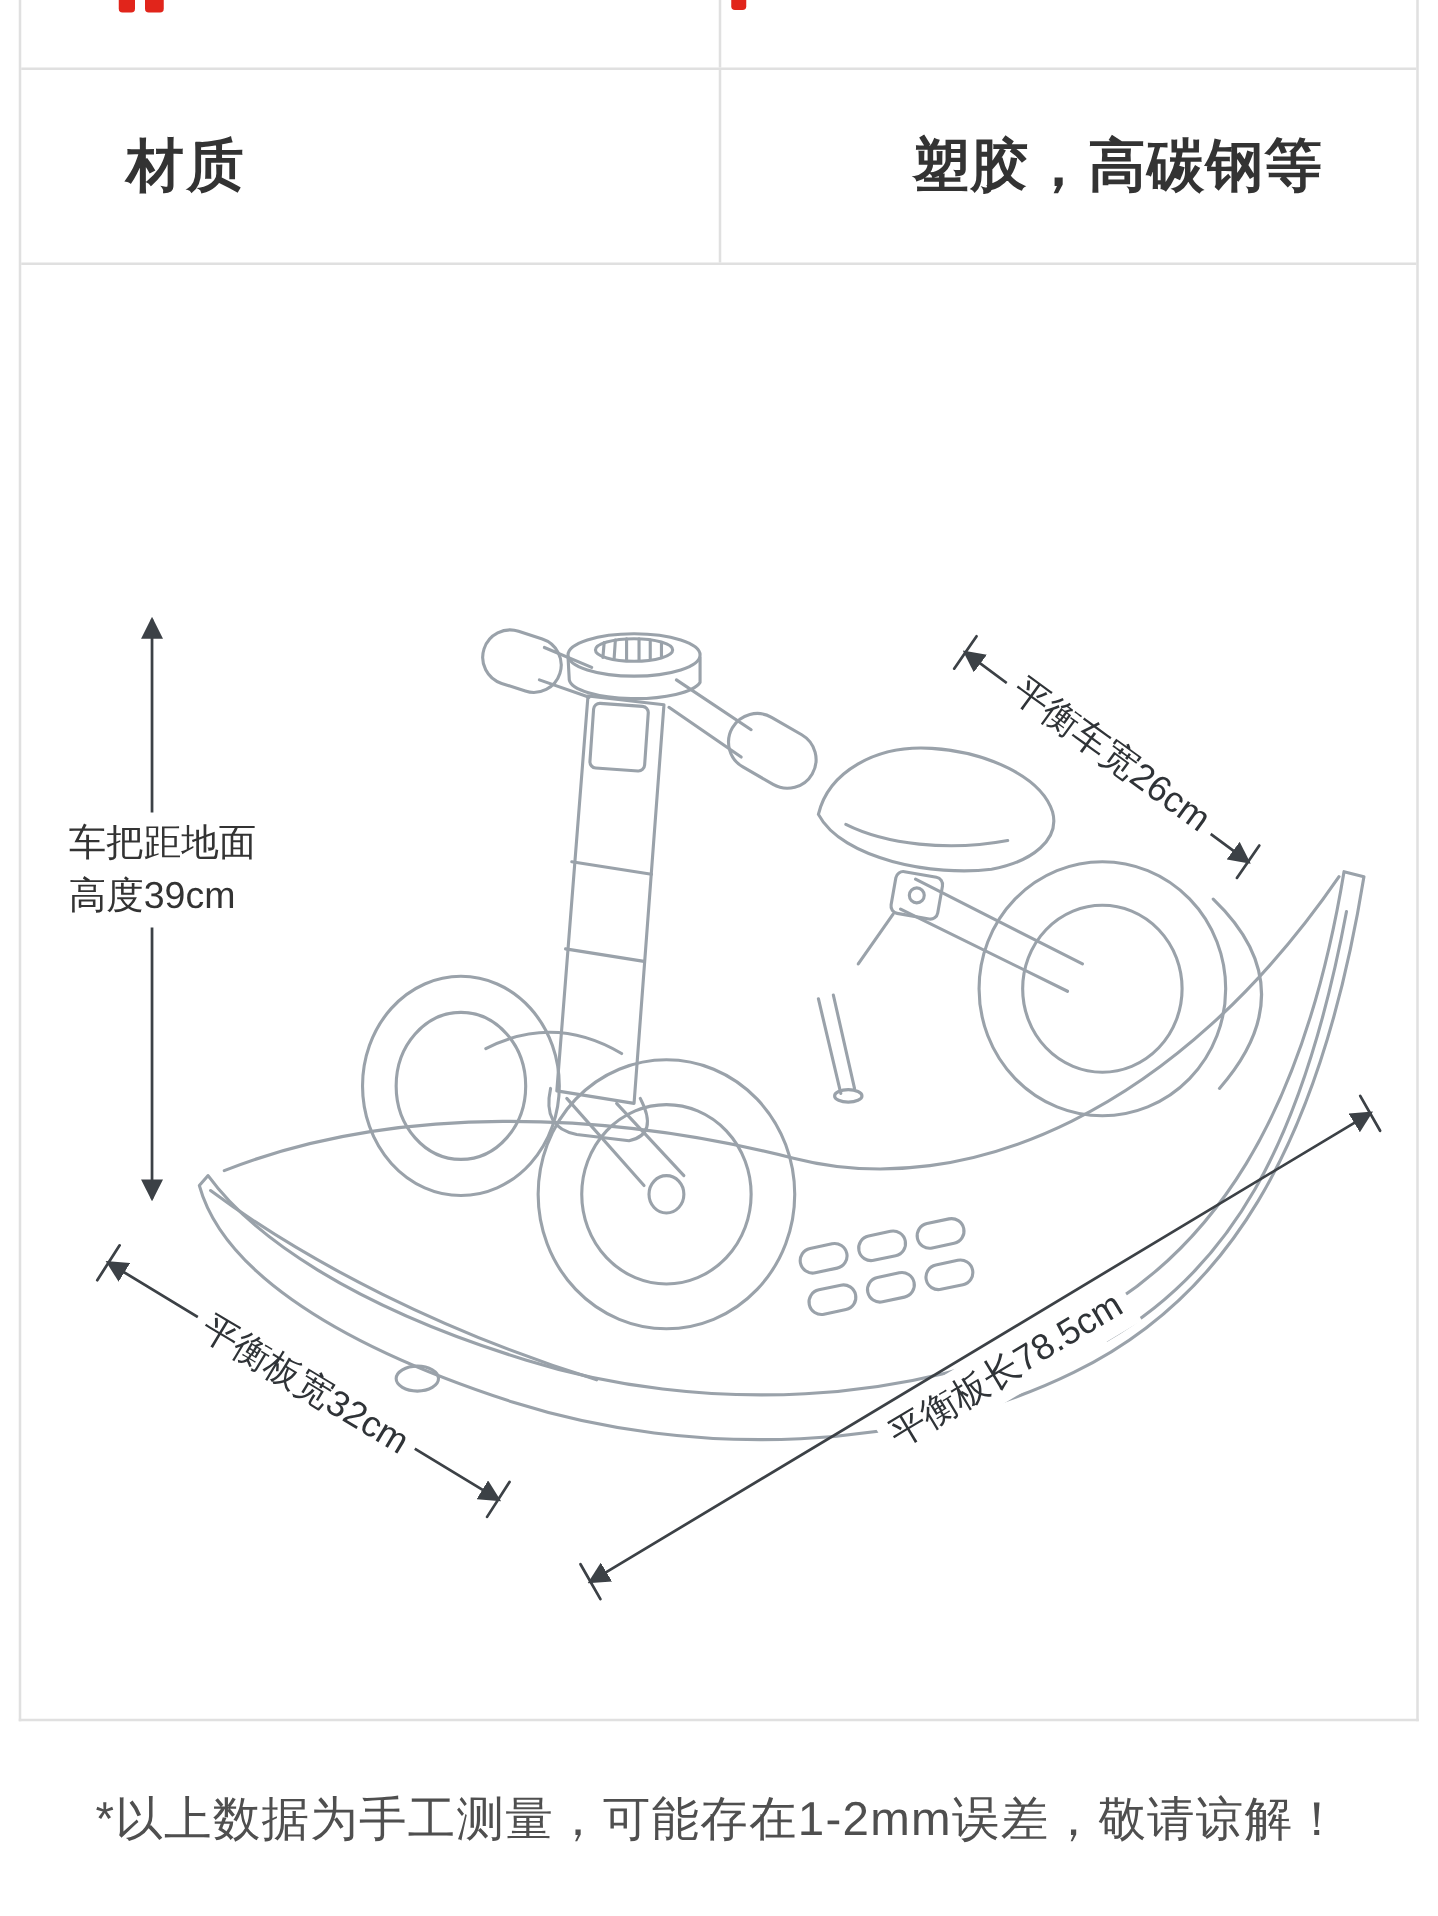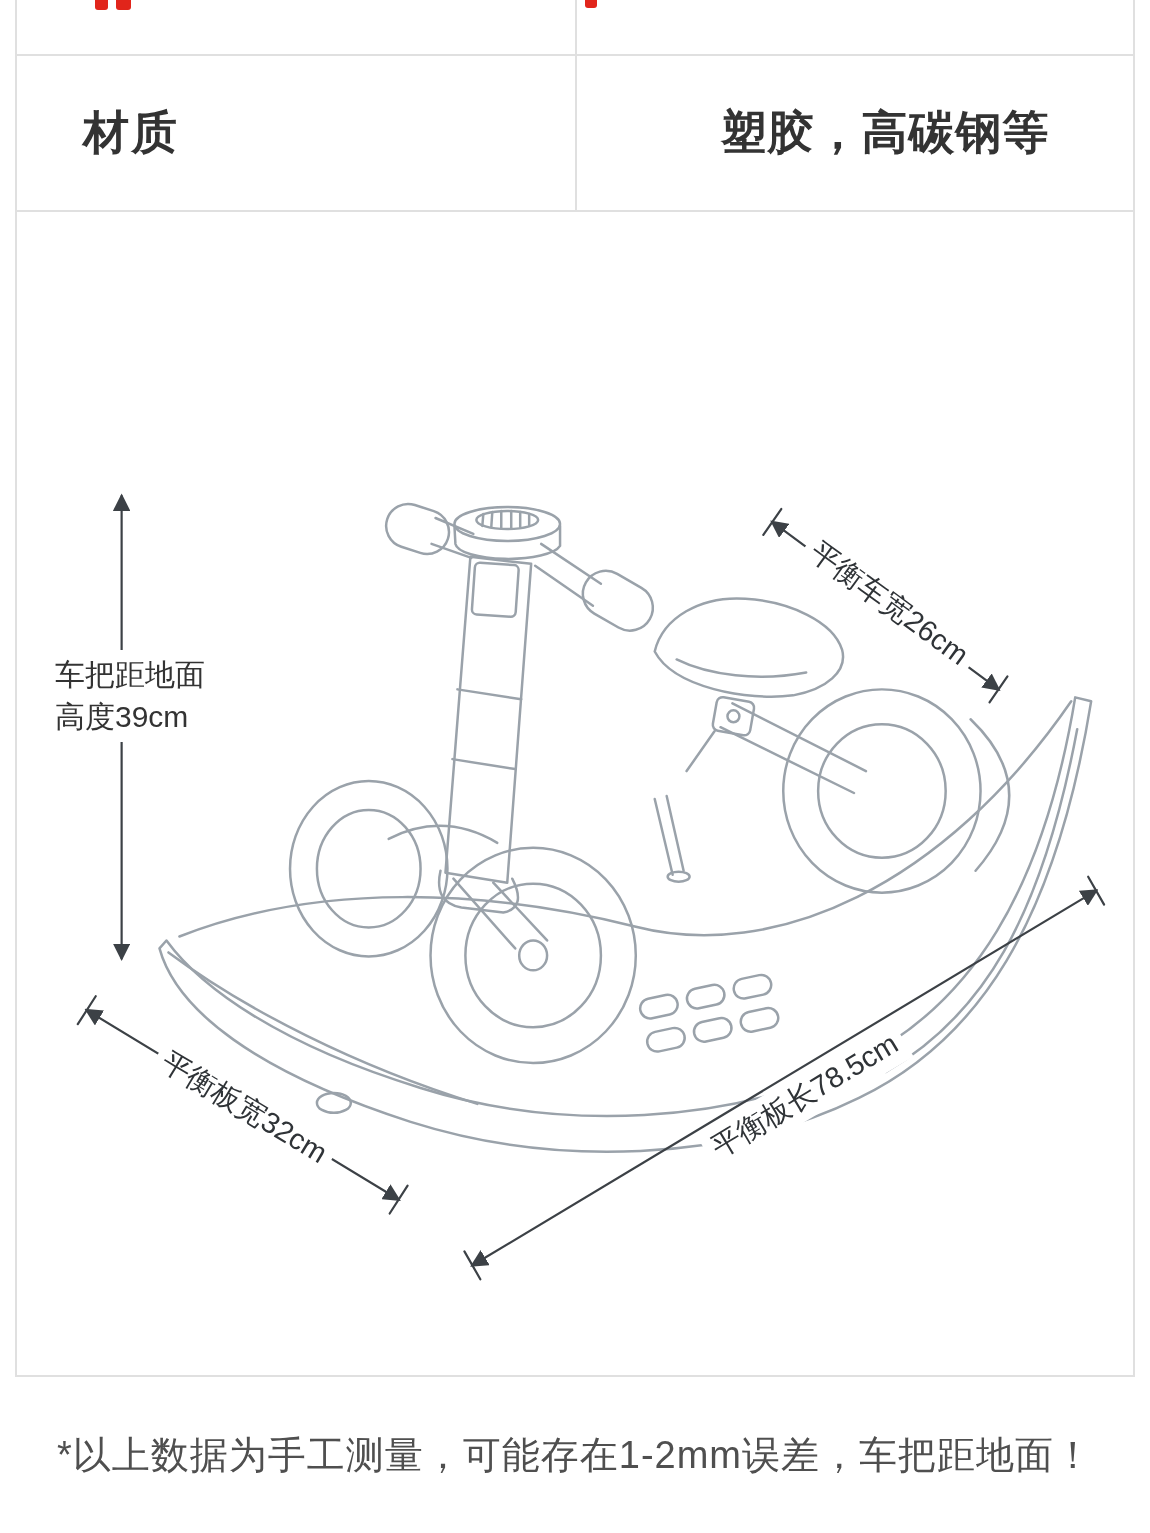--- a/index.html
+++ b/index.html
@@ -36,20 +36,21 @@
   .frag { position: absolute; top: 0; background: #e1251b; border-radius: 0 0 3px 3px; }
   .frag1 { left: 78px;  width: 13px; height: 10px; }
   .frag2 { left: 99px;  width: 15px; height: 10px; }
   .frag3 { left: 568px; width: 12px; height: 8px; }
   .row-material {
     position: absolute;
     left: 0; top: 56px;
     width: 100%; height: 156px;
     border-bottom: 2px solid #e0e0e0;
     display: flex;
+    padding-left: 18px;
   }
   .cell-label {
     width: 558px;
     display: flex; align-items: center;
     padding-left: 66px;
     font-size: 46px; font-weight: 700; color: #333333;
     letter-spacing: 2px;
   }
   .cell-value {
     flex: 1;
@@ -211,15 +212,15 @@
       <div class="dim-label height-label">
         <div>车把距地面</div>
         <div>高度39cm</div>
       </div>
       <div class="dim-label rot lbl-w26">平衡车宽26cm</div>
       <div class="dim-label rot lbl-bw">平衡板宽32cm</div>
       <div class="dim-label rot lbl-bl">平衡板长78.5cm</div>
     </div>
   </div>
 
-  <div class="footnote">*以上数据为手工测量，可能存在1-2mm误差，车把距地面！</div>
+  <div class="footnote">*以上数据为手工测量，可能存在1-2mm误差，敬请谅解！</div>
 
 </div>
 
 </body></html>

